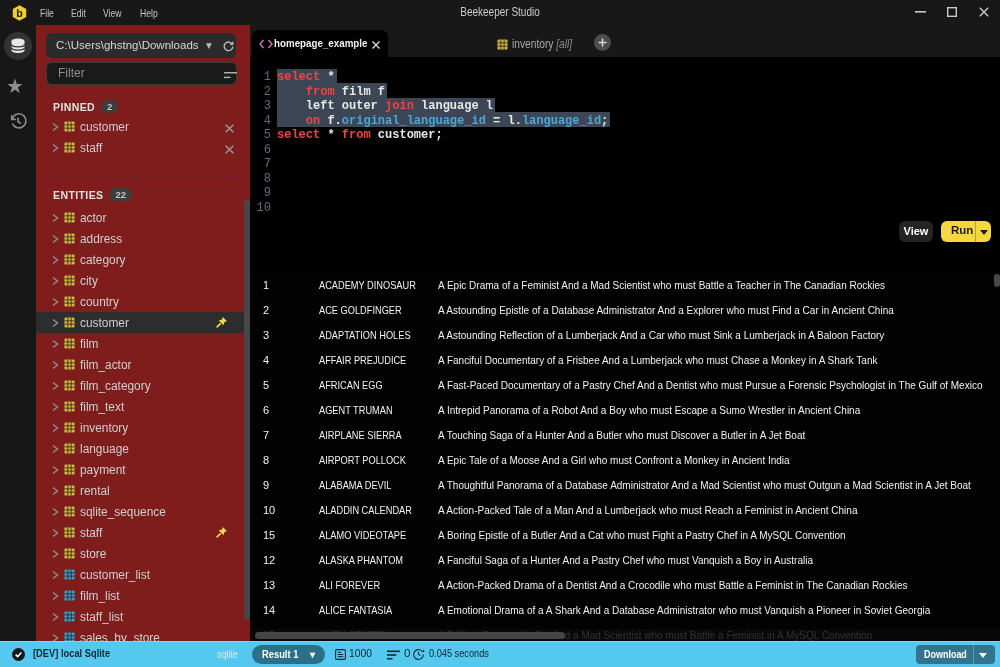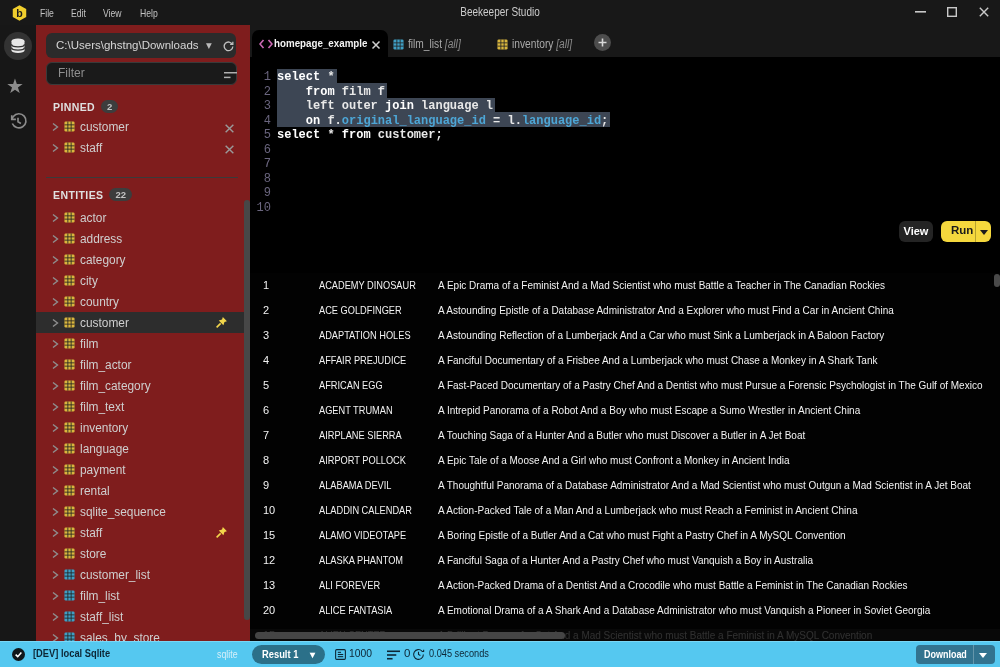--- a/index.html
+++ b/index.html
@@ -18,21 +18,21 @@
 .ent { font-size:12.5px; color:#cfcfcf; transform:scaleX(0.95); transform-origin:0 0; white-space:nowrap; }
 #sb-scroll { position:absolute; left:208px; top:175px; width:6px; height:420px; background:#474747; border-radius:3px; }
 #main { position:absolute; left:250px; top:25px; width:750px; height:617px; background:#000; }
 #tabbar { position:absolute; left:0; top:0; width:750px; height:32px; background:#181818; }
 .tab { position:absolute; top:5px; height:27px; font-size:12px; color:#a9a9a9; }
 .tablbl { position:absolute; top:7px; transform:scaleX(0.85); transform-origin:0 0; white-space:nowrap; }
 #editor { position:absolute; left:0; top:32px; width:750px; height:191px; background:#000; font-family:"Liberation Mono", monospace; font-size:12px; font-weight:bold; }
 .ln { position:absolute; left:0; width:21px; text-align:right; color:#6a657e; font-weight:normal; }
 .cl { position:absolute; left:27px; white-space:pre; color:#e8e8e8; }
 .sel { position:absolute; left:27px; background:#3d4654; height:14.5px; }
-.kw { color:#ffffff; }
+.kw { color:#ef4444; }
 .vr { color:#4da6d6; }
 #savebtn { position:absolute; left:649px; top:196px; width:34px; height:21px; background:#242424; border-radius:6px; color:#fff; font-weight:bold; font-size:11px; text-align:center; line-height:21px; }
 #runbtn { position:absolute; left:691px; top:196px; width:50px; height:21px; background:#f5d83d; border-radius:6px; color:#1c1c1c; font-weight:bold; font-size:11.5px; }
 #rhead { position:absolute; left:0; top:223px; width:750px; height:25px; background:#1e1e1e; color:#ffffff; font-size:10.5px; font-weight:bold; }
 .hl { position:absolute; top:7px; transform:scaleX(0.85); transform-origin:0 0; white-space:nowrap; }
 #rows { position:absolute; left:0; top:248px; width:750px; height:368px; background:#020202; color:#f2f2f2; font-size:11px; overflow:hidden; }
 .rrow { position:absolute; left:0; width:760px; height:25px; }
 .c1 { position:absolute; left:13px; top:6px; }
 .c2 { position:absolute; left:69px; top:6px; white-space:nowrap; transform:scaleX(0.84); transform-origin:0 0; }
 .c3 { position:absolute; left:188px; top:6px; white-space:nowrap; transform:scaleX(0.909); transform-origin:0 0; }
@@ -414,32 +414,20 @@
   <div id="tabbar">
     <div class="tab" style="left:2px;width:136px;background:#000;border-radius:7px 7px 0 0;color:#f2f2f2;">
       <svg class="abs" style="left:7px;top:9px;" width="14" height="10" viewBox="0 0 14 10">
           <polyline points="4.5,1 1,5 4.5,9" fill="none" stroke="#cc69b5" stroke-width="1.6"></polyline>
           <polyline points="9.5,1 13,5 9.5,9" fill="none" stroke="#cc69b5" stroke-width="1.6"></polyline>
         </svg>
       <span class="tablbl" style="left:22px;font-size:11.5px;font-weight:bold;">homepage_example</span>
       <svg class="abs" style="left:119px;top:10px" width="10" height="10" viewBox="0 0 10 10">
           <path d="M1.5 1.5 L8.5 8.5 M8.5 1.5 L1.5 8.5" stroke="#cfcfcf" stroke-width="1.5"></path>
         </svg>
-    </div>
-    <div class="tab" style="left:138px;width:108px;">
-      <svg class="abs" style="left:5px;top:9px" width="11" height="11" viewBox="0 0 12 12">
-<rect x="0.5" y="0.5" width="11" height="11" rx="1.5" fill="#3f9fc4"></rect>
-<g stroke="#222222" stroke-width="0.9">
-            <line x1="4.2" y1="0.5" x2="4.2" y2="11.5"></line>
-            <line x1="7.8" y1="0.5" x2="7.8" y2="11.5"></line>
-            <line x1="0.5" y1="4.2" x2="11.5" y2="4.2"></line>
-            <line x1="0.5" y1="7.8" x2="11.5" y2="7.8"></line>
-          </g>
-        </svg>
-      <span class="tablbl" style="left:20px;">film_list <i style="color:#8a8a8a;">[all]</i></span>
     </div>
     <div class="tab" style="left:246px;width:98px;">
       <svg class="abs" style="left:1px;top:9px" width="11" height="11" viewBox="0 0 12 12">
 <rect x="0.5" y="0.5" width="11" height="11" rx="1.5" fill="#d9b63e"></rect>
 <g stroke="#222222" stroke-width="0.9">
             <line x1="4.2" y1="0.5" x2="4.2" y2="11.5"></line>
             <line x1="7.8" y1="0.5" x2="7.8" y2="11.5"></line>
             <line x1="0.5" y1="4.2" x2="11.5" y2="4.2"></line>
             <line x1="0.5" y1="7.8" x2="11.5" y2="7.8"></line>
           </g>
@@ -540,21 +528,21 @@
         <span class="c1">12</span>
         <span class="c2">ALASKA PHANTOM</span>
         <span class="c3">A Fanciful Saga of a Hunter And a Pastry Chef who must Vanquish a Boy in Australia</span>
       </div>
 <div class="rrow" style="top:300px;">
         <span class="c1">13</span>
         <span class="c2">ALI FOREVER</span>
         <span class="c3">A Action-Packed Drama of a Dentist And a Crocodile who must Battle a Feminist in The Canadian Rockies</span>
       </div>
 <div class="rrow" style="top:325px;">
-        <span class="c1">20</span>
+        <span class="c1">14</span>
         <span class="c2">ALICE FANTASIA</span>
         <span class="c3">A Emotional Drama of a A Shark And a Database Administrator who must Vanquish a Pioneer in Soviet Georgia</span>
       </div>
 <div class="rrow" style="top:350px;">
         <span class="c1">15</span>
         <span class="c2">ALIEN CENTER</span>
         <span class="c3">A Brilliant Drama of a Cat And a Mad Scientist who must Battle a Feminist in A MySQL Convention</span>
       </div>
   </div>
   <div id="hscroll">

